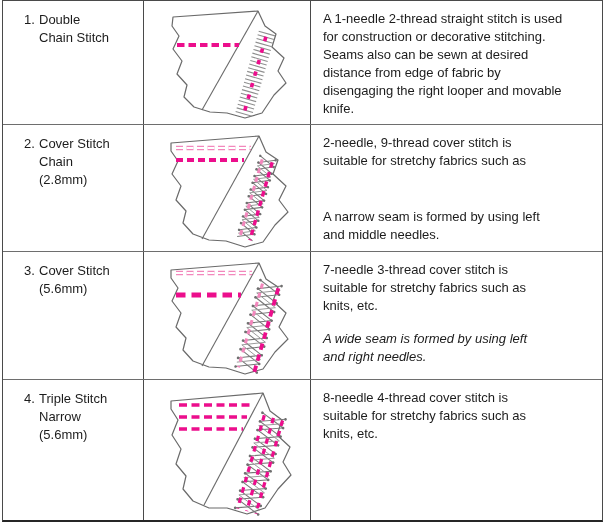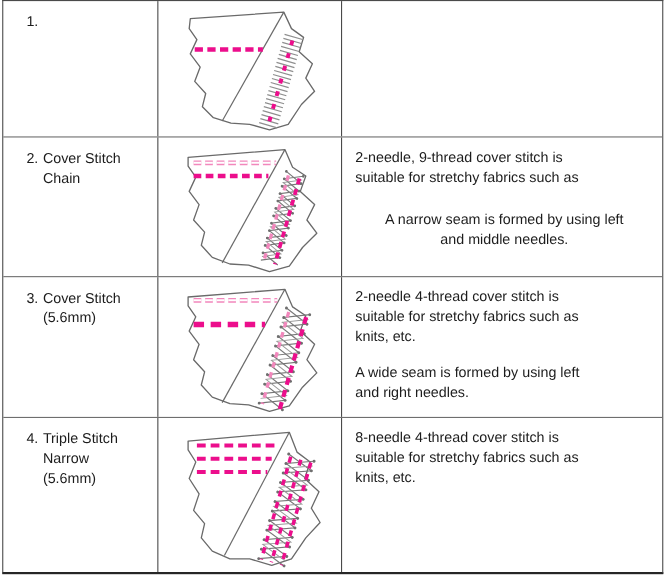--- a/index.html
+++ b/index.html
@@ -17,22 +17,22 @@
   .row.r2{height:127px;}
   .row.r3{height:129px;}
   .row.r4{flex:1;}
   .cell{box-sizing:border-box;}
   .cell-name{width:141px;border-right:1px solid #4a4a4a;padding:10px 4px 0 21px;}
   .cell-illus{width:167px;border-right:1px solid #4a4a4a;display:flex;justify-content:center;align-items:flex-start;padding-top:3px;}
   .cell-desc{flex:1;padding:9px 8px 0 12px;font-size:13px;line-height:18px;}
   .name-item{display:flex;font-size:13px;line-height:18px;}
   .num{width:15px;flex:none;}
   .para{margin:0;white-space:pre-line;}
-  .gap-lg{margin-top:21px;text-align:center;}
-  .gap-sm{margin-top:15px;}
+  .gap-lg{margin-top:38px;}
+  .gap-sm{margin-top:15px;font-style:italic;}
 
   
   .fab{fill:#ffffff;stroke:var(--fabric-outline,#6a6a6a);stroke-width:1.2;stroke-linejoin:round;}
   .fold{stroke:var(--fabric-outline,#6a6a6a);stroke-width:1.1;fill:none;}
   .hatchband{stroke:#8f8f8f;}
   .zig{fill:none;stroke:#787878;stroke-width:1.05;}
   .zig2{fill:none;stroke:#9a9a9a;stroke-width:0.9;}
   .edgedots{stroke:#6f6f6f;stroke-linecap:round;fill:none;}
   .mag{stroke:var(--stitch-magenta,#ec0e8c);fill:none;}
   .pink{stroke:var(--stitch-pink-light,#f287bc);fill:none;}
@@ -40,42 +40,55 @@
 </style>
 </head>
 <body>
 
 <div class="sheet">
 
   <section class="row r1">
     <div class="cell cell-name">
       <div class="name-item">
         <span class="num">1.</span>
+        <div>
+          <div>Double</div>
+          <div>Chain Stitch</div>
+        </div>
       </div>
     </div>
     <div class="cell cell-illus">
       <svg width="160" height="118" viewBox="0 0 160 118">
         <path class="fab" d="M26,13 L111,7 L118,22 L129,30 L125,43 L137,54 L131,67 L139,79 L127,91 L115,109 L98,114 L80,109 L63,108 L47,103 L37,93 L40,81 L30,70 L35,57 L26,45 L32,32 L25,22 Z"></path>
         <path class="fold" d="M111,7 L55,106"></path>
         <g transform="translate(120,29) rotate(106)">
           <line class="hatchband" x1="0" y1="0" x2="86" y2="0" stroke-width="17" stroke-dasharray="1.1 2.7"></line>
           <line class="mag" x1="4" y1="0" x2="84" y2="0" stroke-width="3.6" stroke-dasharray="4.5 7.5"></line>
         </g>
         <line class="mag" x1="30" y1="41" x2="92" y2="41" stroke-width="4" stroke-dasharray="7.5 4"></line>
       </svg>
     </div>
+    <div class="cell cell-desc">
+      <p class="para">A 1-needle 2-thread straight stitch is used
+for construction or decorative stitching.
+Seams also can be sewn at desired
+distance from edge of fabric by
+disengaging the right looper and movable
+knife.</p>
+    </div>
   </section>
 
   <section class="row r2">
     <div class="cell cell-name">
       <div class="name-item">
         <span class="num">2.</span>
         <div>
           <div>Cover Stitch</div>
           <div>Chain</div>
+          <div>(2.8mm)</div>
         </div>
       </div>
     </div>
     <div class="cell cell-illus">
       <svg width="160" height="123" viewBox="0 0 160 123">
         <path class="fab" d="M24,15 L112,8 L119,24 L131,32 L126,46 L139,58 L132,72 L141,84 L128,97 L116,114 L98,119 L79,113 L62,112 L46,106 L36,95 L39,83 L29,72 L34,58 L25,46 L31,33 L24,23 Z"></path>
         <path class="fold" d="M112,8 L55,111"></path>
         <g transform="translate(121,30) rotate(106)">
           <path class="zig" d="M0,-8 L7,8 L14,-8 L21,8 L28,-8 L35,8 L42,-8 L49,8 L56,-8 L63,8 L70,-8 L77,8 L84,-8"></path>
           <path class="zig" d="M0,8 L7,-8 L14,8 L21,-8 L28,8 L35,-8 L42,8 L49,-8 L56,8 L63,-8 L70,8 L77,-8 L84,8"></path>
@@ -120,21 +133,21 @@
           <line class="edgedots" x1="0" y1="11" x2="90" y2="11" stroke-width="2.6" stroke-dasharray="0.1 8.9"></line>
           <line class="pink" x1="3" y1="8" x2="90" y2="8" stroke-width="3" stroke-dasharray="5 4.5"></line>
           <line class="mag" x1="3" y1="-8.5" x2="90" y2="-8.5" stroke-width="3.8" stroke-dasharray="6.5 5"></line>
         </g>
         <line class="pink" x1="29" y1="18" x2="105" y2="18" stroke-width="4.4" stroke-dasharray="7 3.5"></line>
         <line class="whitecore" x1="29" y1="18" x2="105" y2="18" stroke-width="1.8" stroke-dasharray="7 3.5"></line>
         <line class="mag" x1="29" y1="40" x2="94" y2="40" stroke-width="5" stroke-dasharray="9.5 6"></line>
       </svg>
     </div>
     <div class="cell cell-desc">
-      <p class="para">2-needle 4-thread cover stitch is
+      <p class="para">7-needle 3-thread cover stitch is
 suitable for stretchy fabrics such as
 knits, etc.</p>
       <p class="para gap-sm">A wide seam is formed by using left
 and right needles.</p>
     </div>
   </section>
 
   <section class="row r4">
     <div class="cell cell-name">
       <div class="name-item">

